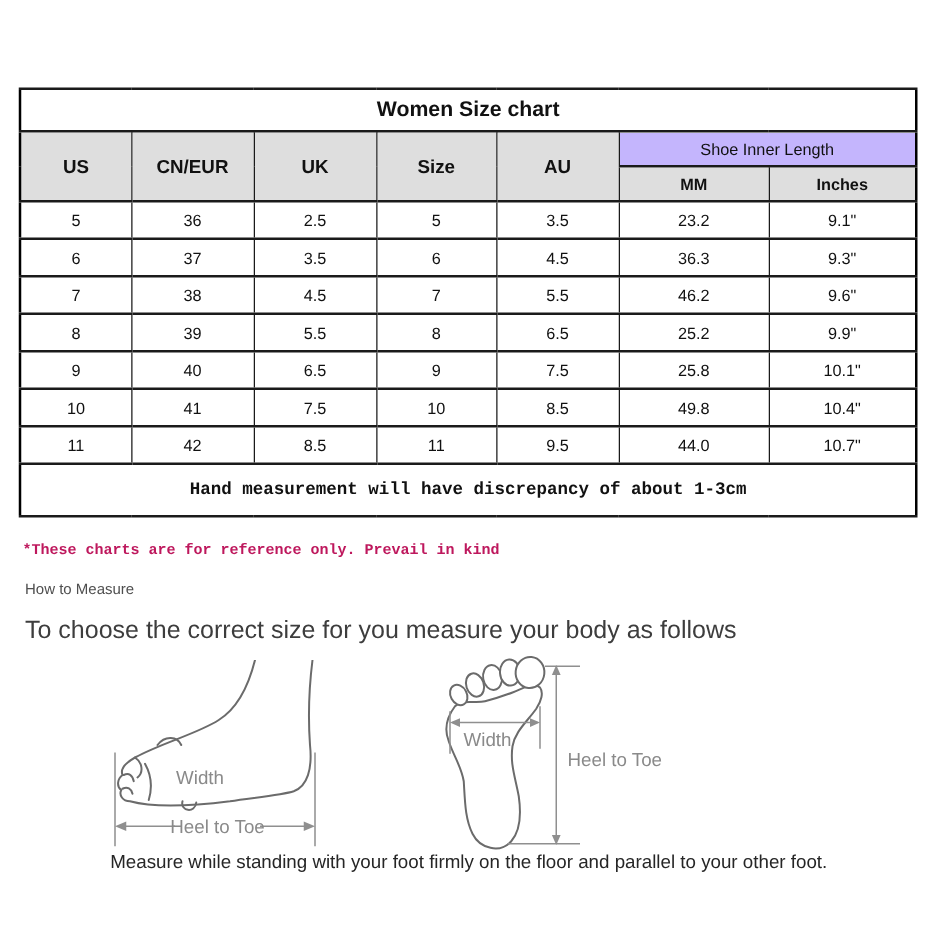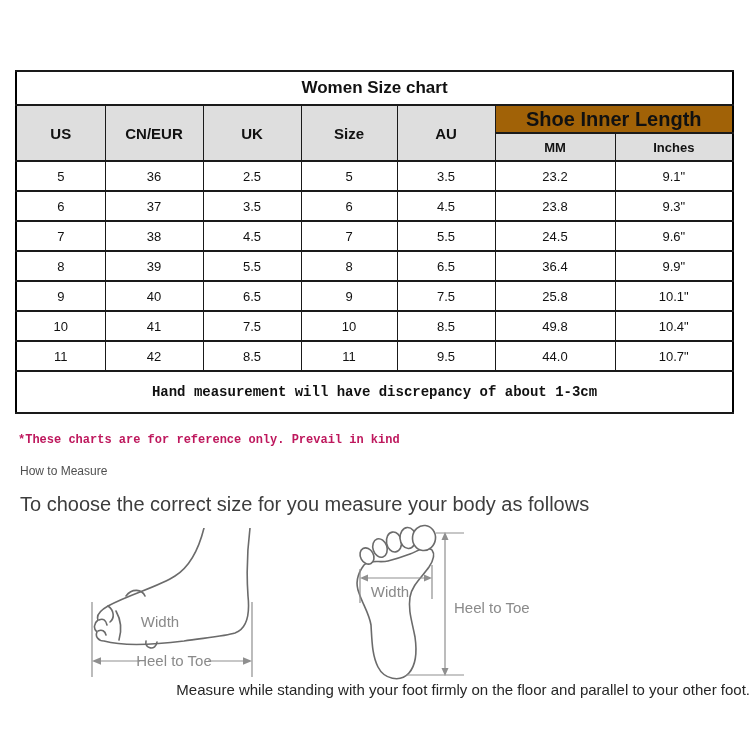--- a/index.html
+++ b/index.html
@@ -15,38 +15,38 @@
     border:2px solid #000000; background:#ffffff;
   }
   .size-table td, .size-table th {
     border-left:1px solid #1a1a1a; border-right:1px solid #1a1a1a;
     border-top:2px solid #1a1a1a; border-bottom:2px solid #1a1a1a;
     text-align:center; vertical-align:middle; color:#111111;
     padding:0; overflow:hidden;
   }
   .size-table .title-cell { height:32px; font-size:17px; font-weight:bold; }
   .size-table th.main-hdr { background:#dedede; font-size:15px; font-weight:bold; height:27px; }
-  .size-table th.span-hdr { background:#a16207; font-size:20px; font-weight:bold; height:26px; }
+  .size-table th.span-hdr { background:#c4b5fd; font-size:13px; font-weight:normal; height:26px; }
   .size-table th.sub-hdr  { background:#dedede; font-size:13px; font-weight:bold; height:26px; }
   .size-table tbody td { height:28px; font-size:13px; }
   .size-table .foot-cell {
     height:40px; font-family:"Liberation Mono", monospace;
     font-weight:bold; font-size:14px; letter-spacing:0px;
   }
 
   
   .ref-note {
     position:absolute; left:18px; top:433px;
     font-family:"Liberation Mono", monospace; font-weight:bold;
     font-size:12px; color:#be185d; white-space:nowrap;
   }
   .htm-heading { position:absolute; left:20px; top:464px; font-size:12px; color:#4f4f4f; }
   .htm-subtitle { position:absolute; left:20px; top:493px; font-size:20px; color:#3d3d3d; }
   .caption {
-    position:absolute; left:0; top:681px; width:750px; text-align:right;
+    position:absolute; left:0; top:681px; width:750px; text-align:center;
     font-size:15px; color:#262626;
   }
 
   
   .diagram { position:absolute; }
   .diagram-side { left:88px; top:528px; }
   .diagram-top  { left:350px; top:523px; }
   .foot-line { fill:none; stroke:#6b6b6b; stroke-width:1.6; stroke-linecap:round; }
   .foot-fill { fill:#ffffff; stroke:#6b6b6b; stroke-width:1.6; }
   .dim-line  { fill:none; stroke:#8f8f8f; stroke-width:1.2; }
@@ -94,39 +94,39 @@
           <td>3.5</td>
           <td>23.2</td>
           <td>9.1"</td>
         </tr>
         <tr>
           <td>6</td>
           <td>37</td>
           <td>3.5</td>
           <td>6</td>
           <td>4.5</td>
-          <td>23.8</td>
+          <td>36.3</td>
           <td>9.3"</td>
         </tr>
         <tr>
           <td>7</td>
           <td>38</td>
           <td>4.5</td>
           <td>7</td>
           <td>5.5</td>
-          <td>24.5</td>
+          <td>46.2</td>
           <td>9.6"</td>
         </tr>
         <tr>
           <td>8</td>
           <td>39</td>
           <td>5.5</td>
           <td>8</td>
           <td>6.5</td>
-          <td>36.4</td>
+          <td>25.2</td>
           <td>9.9"</td>
         </tr>
         <tr>
           <td>9</td>
           <td>40</td>
           <td>6.5</td>
           <td>9</td>
           <td>7.5</td>
           <td>25.8</td>
           <td>10.1"</td>

